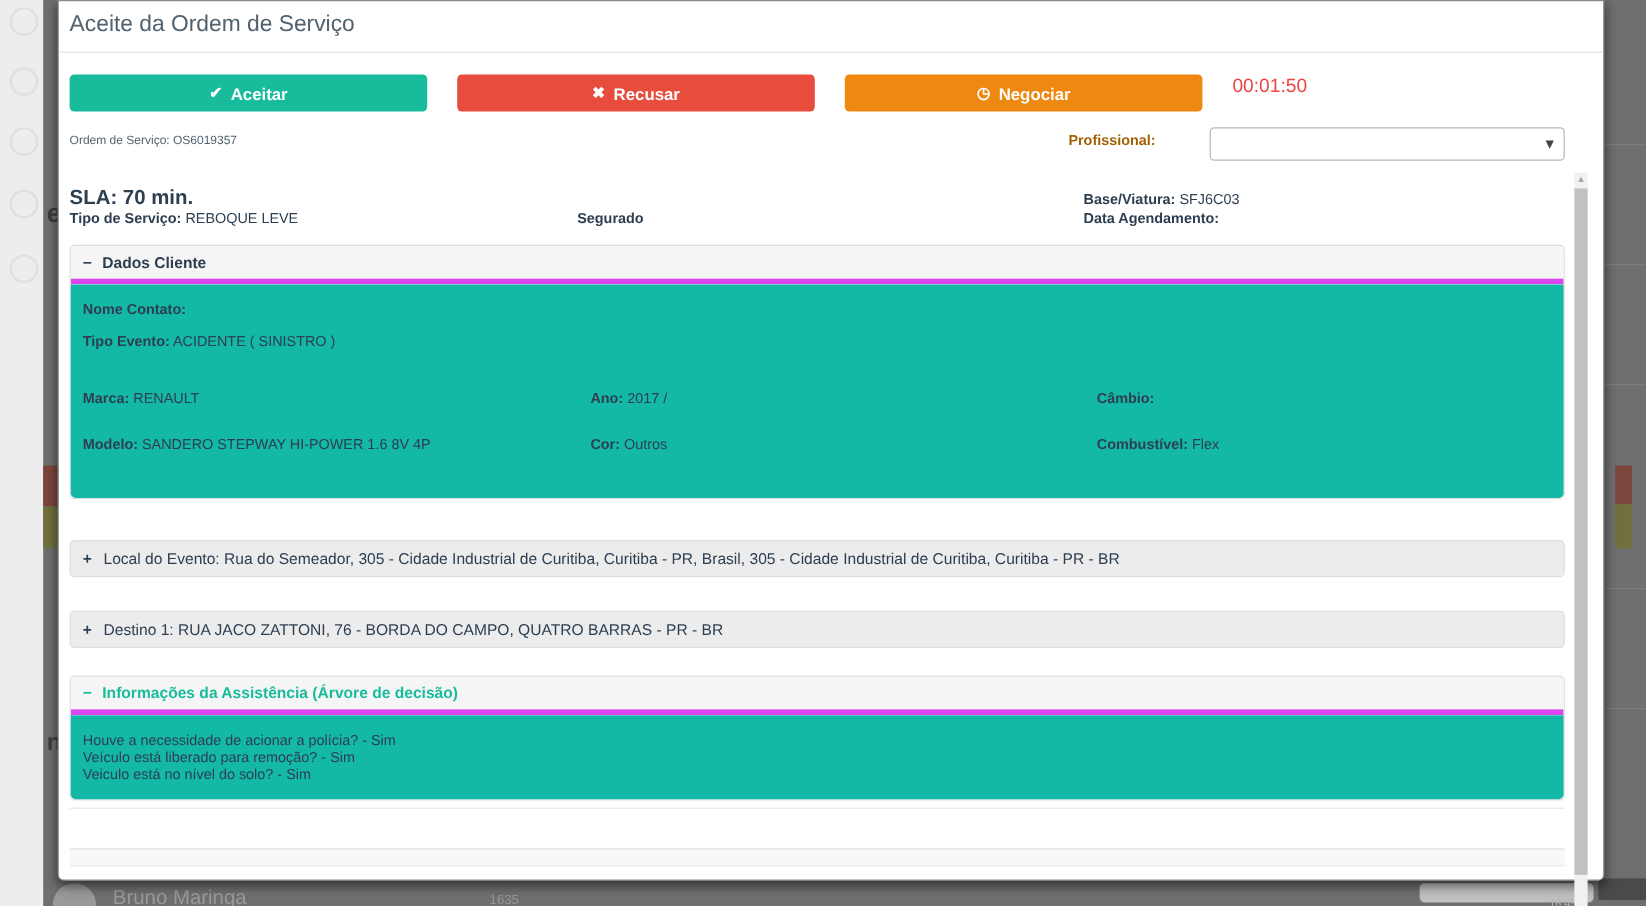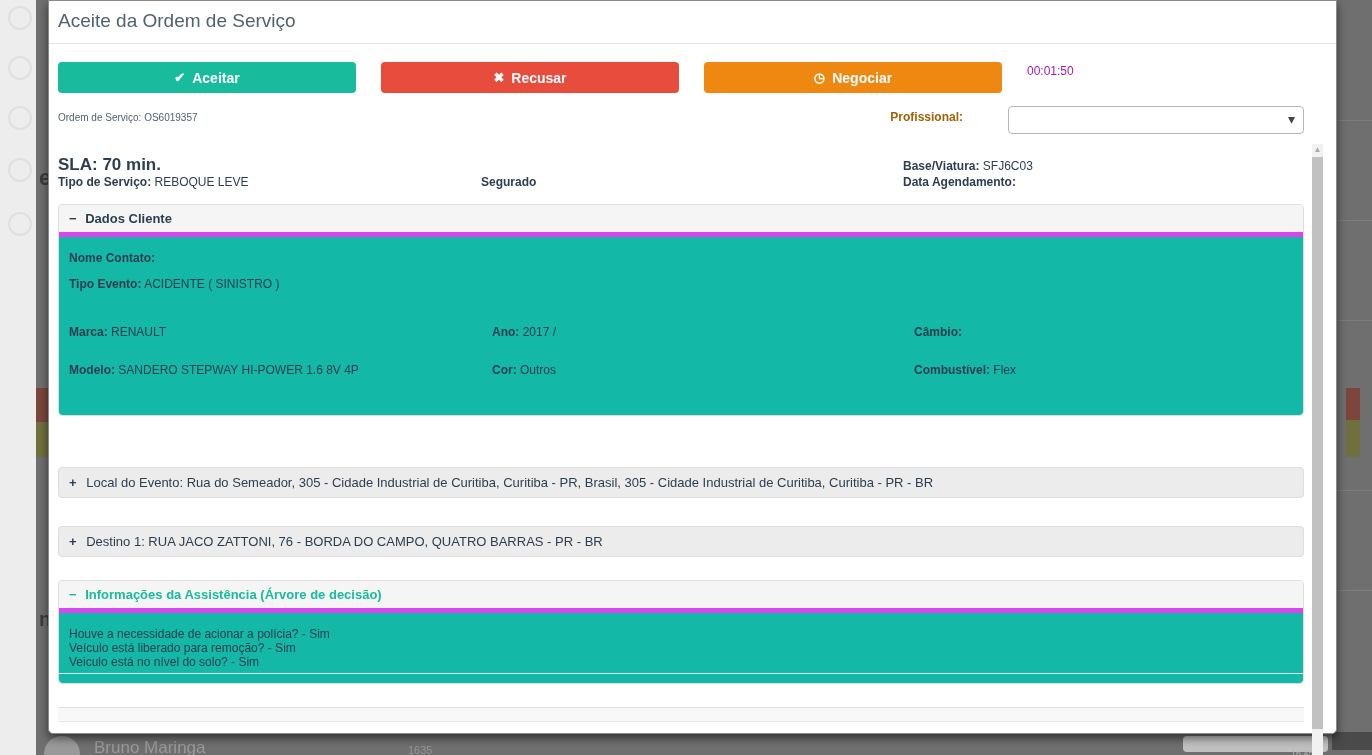--- a/index.html
+++ b/index.html
@@ -36,21 +36,21 @@
   .modal-body { position:relative; padding:18px 32px 0 9px; height:690px; }
 
   .btn-row { display:flex; align-items:flex-start; }
   .btn { width:298px; height:31px; margin-right:25px; border:none; border-radius:4px;
     color:#fff; font-weight:bold; font-size:14px; font-family:inherit; cursor:pointer;
     display:flex; align-items:center; justify-content:center; gap:7px; }
   .btn-accept { background:#18BC9C; }
   .btn-refuse { background:#E74C3C; }
   .btn-negotiate { background:#EE8810; }
   .btn .ico { font-size:13px; }
-  .timer { font-size:12px; color:#a21caf; padding-top:2px; }
+  .timer { font-size:16px; color:#ef4444; padding-top:2px; }
 
   .row-a { display:flex; margin-top:13px; align-items:flex-start; }
   .order-text { font-size:10px; color:#51626f; padding-top:6px;text-align:center; }
   .spacer { flex:1; }
   .prof-label { font-size:12px; font-weight:bold; color:#a16207; margin:4px 45px 0 0; }
   .prof-select { width:296px; height:28px; border:1px solid #b7b7b7; border-radius:4px;
     background:#fff; position:relative; }
   .prof-select .chev { position:absolute; right:8px; top:4px; font-size:14px; color:#444; }
 
   .row3 { display:grid; grid-template-columns:423px 422px 1fr; align-items:baseline; }
@@ -67,21 +67,21 @@
   .panel-heading .ico { margin-right:5px; font-weight:bold; }
   .panel-body { background:#14b8a6; padding:14px 10px; border-radius:0 0 4px 4px; }
   .panel-body .fld { margin-bottom:12px; }
   .veh-gap { height:22px; }
   .panel-assist .panel-heading { color:#18BC9C; }
   .assist-lines { font-size:12px; color:#2C3E50; line-height:1.18; }
 
   .bar { background:#ececec; border:1px solid #ddd; border-radius:4px;
     padding:7px 10px; font-size:13px; color:#2C3E50; cursor:pointer; }
   .bar .ico { font-weight:bold; margin-right:6px; }
-  .bar-local { margin-top:51px; }
+  .bar-local { margin-top:34px; }
   .bar-dest { margin-top:28px; }
   .panel-assist { margin-top:23px; }
 
   .stub-bar { position:absolute; left:9px; right:32px; bottom:12px; height:15px;
     background:#f8f8f8; border-top:1px solid #e2e2e2; border-bottom:1px solid #e9e9e9; }
   .stub-line { position:absolute; left:9px; right:32px; bottom:60px; height:1px; background:#e5e5e5; }
 
   
   .sbar { position:absolute; top:100px; right:13px; width:11px; height:620px;
     background:#f1f1f1; cursor:pointer; }

